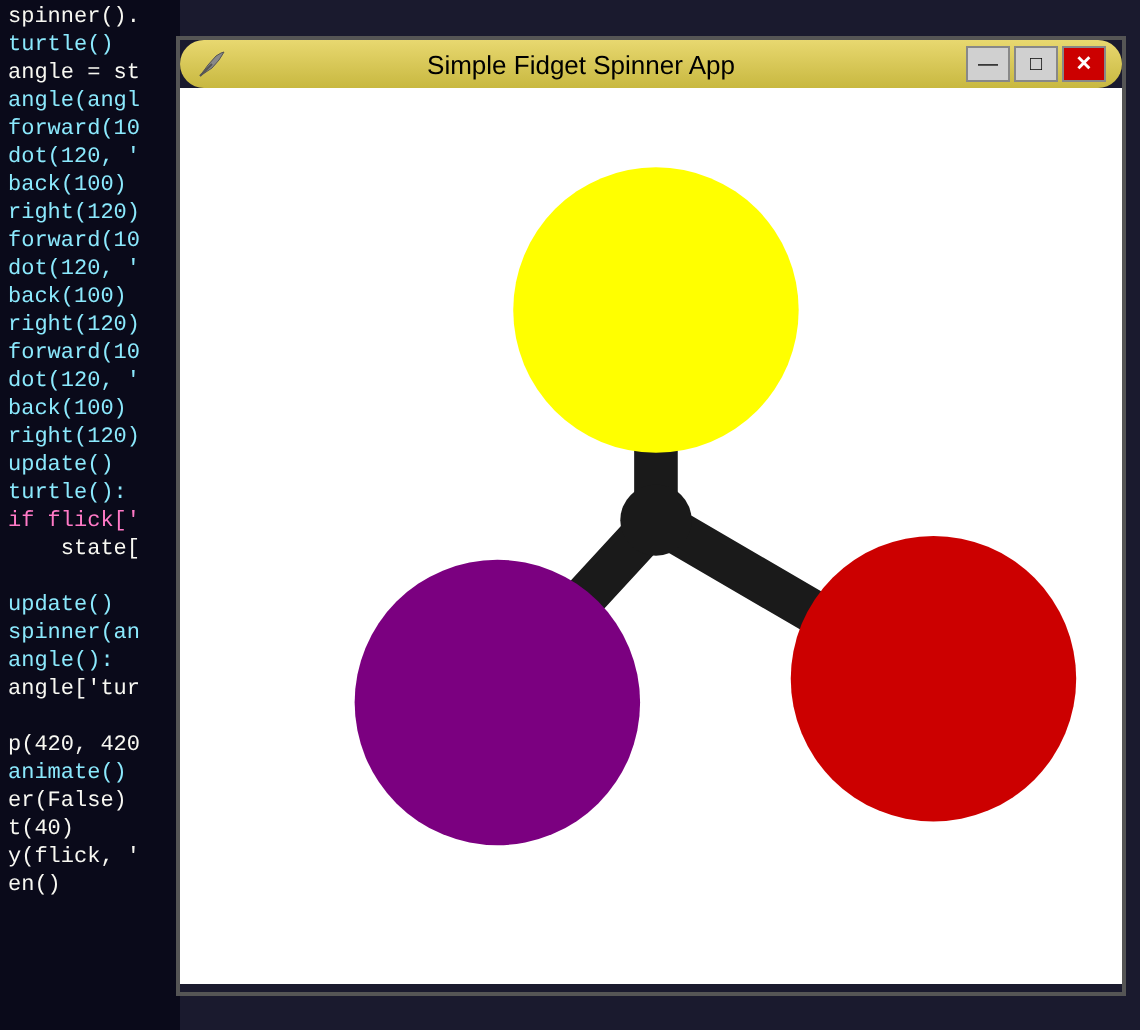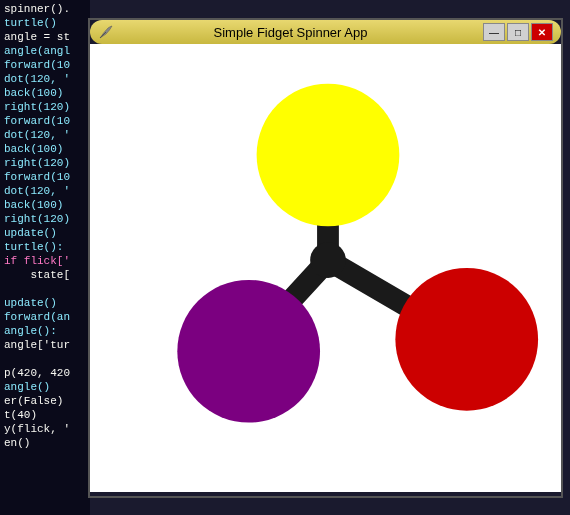--- a/index.html
+++ b/index.html
@@ -131,26 +131,26 @@
     <span class="code-line fn">forward(10</span>
     <span class="code-line fn">dot(120, '</span>
     <span class="code-line fn">back(100)</span>
     <span class="code-line fn">right(120)</span>
     <span class="code-line fn">update()</span>
     <span class="code-line fn">turtle():</span>
     <span class="code-line kw">if flick['</span>
     <span class="code-line white">&nbsp;&nbsp;&nbsp;&nbsp;state[</span>
     <span class="code-line white">&nbsp;</span>
     <span class="code-line fn">update()</span>
-    <span class="code-line fn">forward(an</span>
+    <span class="code-line fn">spinner(an</span>
     <span class="code-line fn">angle():</span>
     <span class="code-line white">angle['tur</span>
     <span class="code-line white">&nbsp;</span>
     <span class="code-line white">p(420, 420</span>
-    <span class="code-line fn">angle()</span>
+    <span class="code-line fn">animate()</span>
     <span class="code-line white">er(False)</span>
     <span class="code-line white">t(40)</span>
     <span class="code-line white">y(flick, '</span>
     <span class="code-line white">en()</span>
   </div>
 </div>
 
 <div class="tk-window">
   <div class="tk-titlebar">
 

